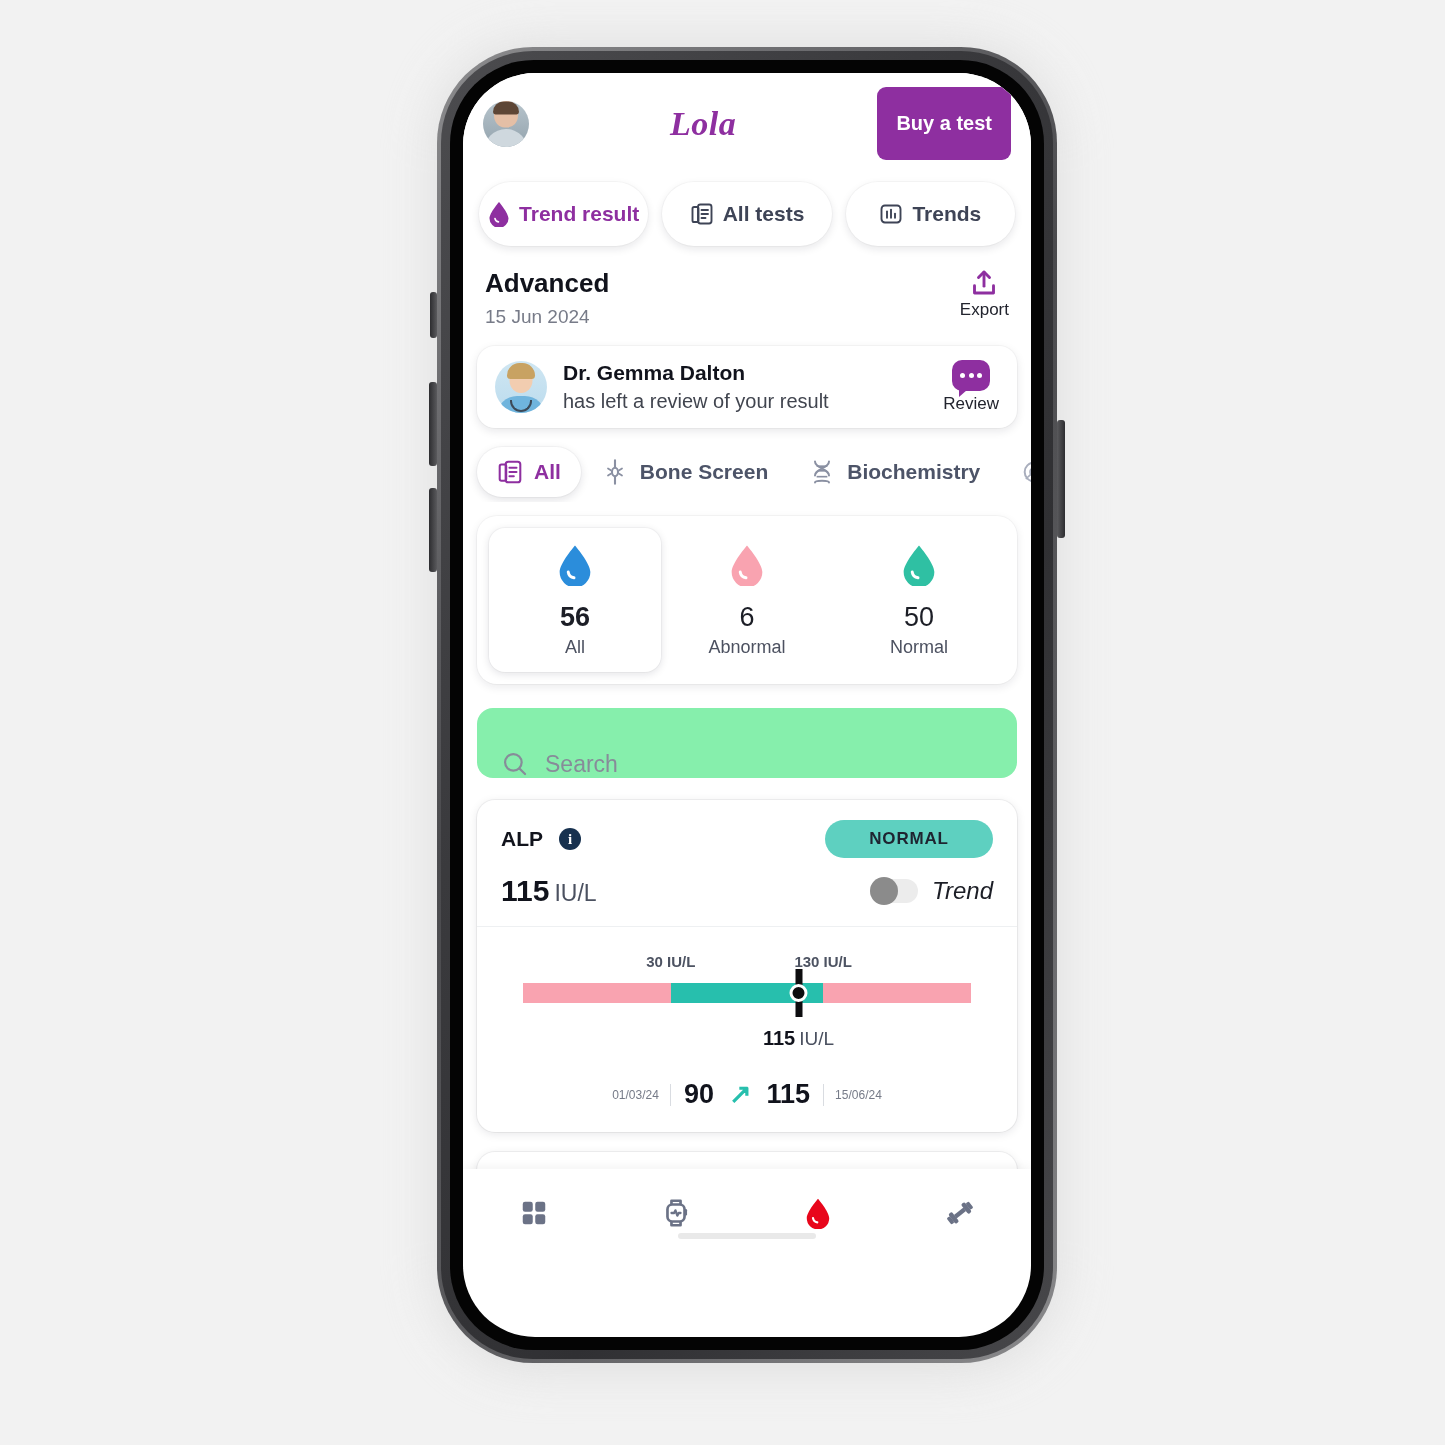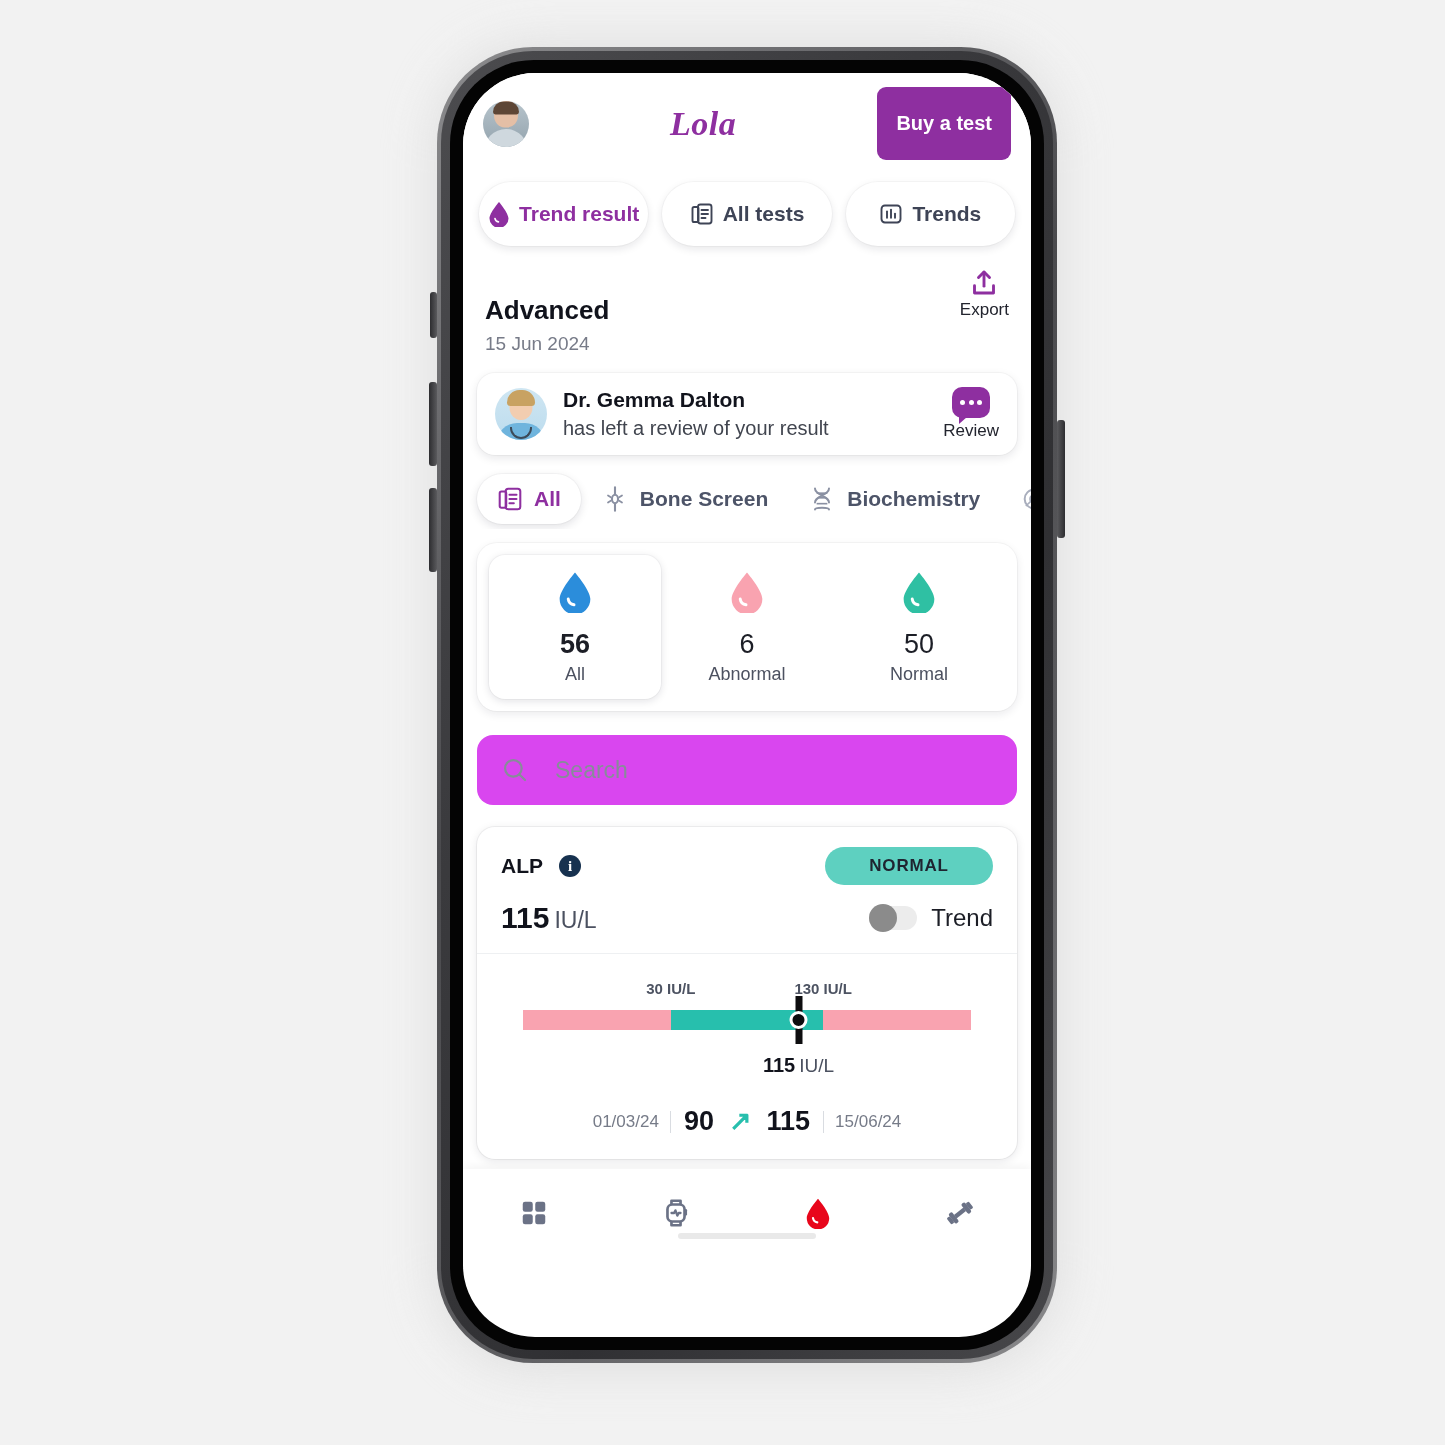--- a/index.html
+++ b/index.html
@@ -103,21 +103,21 @@
   .segrow { display:flex; gap:14px; padding: 12px 16px 6px 16px; }
   .seg { flex:1; height:64px; border-radius:34px; background:#fff;
     box-shadow: 0 3px 9px rgba(20,20,40,.10), 0 0 0 1px rgba(0,0,0,.028);
     display:flex; align-items:center; justify-content:center; gap:9px;
     font-size:21px; font-weight:700; color:#3e4456; cursor:pointer; }
   .seg.active { color:#8e2fa0; }
 
   
   .titlerow { display:flex; align-items:flex-start; justify-content:space-between;
     padding: 16px 22px 4px 22px; }
-  .ttl { font-size: 26px; font-weight: 700; color:#11131c;margin-top:27px; }
+  .ttl { font-size: 26px; font-weight: 700; color:#11131c; }
   .tdate { font-size: 19px; color:#777b88; margin-top: 7px; }
   .export { display:flex; flex-direction:column; align-items:center; gap:2px; cursor:pointer; }
   .export-lbl { font-size:17px; color:#22242e; }
 
   
   .revcard { margin: 14px 14px 0 14px; background:#fff; border-radius:18px;
     box-shadow: 0 3px 10px rgba(20,20,40,.10), 0 0 0 1px rgba(0,0,0,.03);
     display:flex; align-items:center; padding: 14px 18px; gap:16px; }
   .doc-av { width:52px; height:52px; border-radius:50%; flex:0 0 auto; overflow:hidden;
     background: linear-gradient(180deg,#cfe6f2,#bcdcee); position:relative; }
@@ -155,40 +155,40 @@
     box-shadow: 0 3px 10px rgba(20,20,40,.09), 0 0 0 1px rgba(0,0,0,.03);
     display:flex; padding: 12px; }
   .stat { flex:1; border-radius:16px; padding: 16px 0 14px 0; text-align:center; cursor:pointer; }
   .stat.sel { background:#fff; box-shadow:0 2px 9px rgba(20,20,40,.12), 0 0 0 1px rgba(0,0,0,.03); }
   .stat .num { font-size:27px; color:#1c1e26; margin-top:12px; }
   .stat.sel .num { font-weight:700; }
   .stat .lbl { font-size:18px; color:#4c5160; margin-top:4px; }
 
   
   .searchbar { margin: 24px 14px 0 14px; height:70px; border-radius:16px;
-    background:#d946ef; display:flex; align-items:center; gap:26px; padding: 0 24px; }
+    background:#86efac; display:flex; align-items:flex-end; gap:16px; padding: 0 24px; }
   .searchbar input { border:none; outline:none; background:transparent; flex:1;
     font-size:23px; color:#3a3f4b; font-family:"Liberation Sans", sans-serif; }
   .searchbar input::placeholder { color:#878c99; }
 
   
   .rescard { margin: 22px 14px 0 14px; background:#fff; border-radius:18px;
     box-shadow: 0 2px 10px rgba(20,20,40,.10), 0 0 0 1px rgba(0,0,0,.05); overflow:hidden; }
   .res-head { padding: 20px 24px 18px 24px; }
   .res-l1 { display:flex; align-items:center; justify-content:space-between; }
   .res-name { display:flex; align-items:center; gap:16px; font-size:21px; font-weight:700; color:#11131c; }
   .infodot { width:22px; height:22px; border-radius:50%; background:#17314f; color:#fff;
     font-size:15px; font-weight:700; display:flex; align-items:center; justify-content:center;
     font-family:"Liberation Serif", serif; cursor:pointer; }
   .badge { border-radius:22px; padding: 9px 0; width:168px; text-align:center;
     font-size:17px; font-weight:600; letter-spacing:.8px; color:#1e2430; }
   .res-l2 { display:flex; align-items:center; justify-content:space-between; margin-top:16px; }
   .res-val { font-size:30px; font-weight:700; color:#11131c; }
   .res-val .unit { font-size:23px; font-weight:400; color:#4b5160; margin-left:5px; }
-  .trendwrap { display:flex; align-items:center; gap:14px; }
+  .trendwrap { display:flex; align-items:center; gap:14px;font-style:italic; }
   .toggle { width:48px; height:24px; border-radius:14px; background:#ececec; position:relative; cursor:pointer; }
   .toggle .knob { position:absolute; left:0; top:-2px; width:28px; height:28px; border-radius:50%;
     background:#8b8b8b; }
   .trendlbl { font-size:24px; color:#1c1e26; }
 
   .res-body { border-top:1px solid #eef0f2; padding: 26px 24px 22px 24px; }
   .rangewrap { position:relative; margin: 0 22px; }
   .rng-ticks { position:relative; height:22px; }
   .rng-tick { position:absolute; transform:translateX(-50%); font-size:15px;
     font-weight:700; color:#4d5362; white-space:nowrap; }
@@ -199,21 +199,21 @@
   .seg-high { background:#f9a3b0; }
   .marker { position:absolute; top:-14px; width:7px; height:48px; background:#0d0d0f;
     transform:translateX(-50%); }
   .marker .dot { position:absolute; left:50%; top:50%; transform:translate(-50%,-50%);
     width:18px; height:18px; border-radius:50%; background:#0d0d0f; border:3.5px solid #fff; }
   .curval { position:absolute; top:44px; transform:translateX(-50%); font-size:20px;
     font-weight:700; color:#11131c; white-space:nowrap; }
   .curval .u { font-weight:400; color:#4b5160; font-size:19px; margin-left:4px; }
 
   .cmprow { display:flex; align-items:center; justify-content:center; gap:0; margin-top:76px; }
-  .cmp-date { font-size:17px; color:#767b88; padding: 0 11px; }
+  .cmp-date { font-size:12px; color:#767b88; padding: 0 11px; }
   .cmp-div { width:1px; height:22px; background:#d9dce1; }
   .cmp-num { font-size:27px; font-weight:700; color:#11131c; padding: 0 13px; }
   .cmp-arrow { color:#27bfad; font-size:27px; font-weight:700; line-height:1; padding: 0 2px; }
 
   .rescard-next { margin: 20px 14px 0 14px; background:#fff; border-radius:18px;
     box-shadow: 0 2px 10px rgba(20,20,40,.10), 0 0 0 1px rgba(0,0,0,.05);
     height: 90px; padding: 20px 24px; }
 
   
   .bottomnav { position:absolute; left:0; right:0; bottom:0; height:88px; background:#fff;

